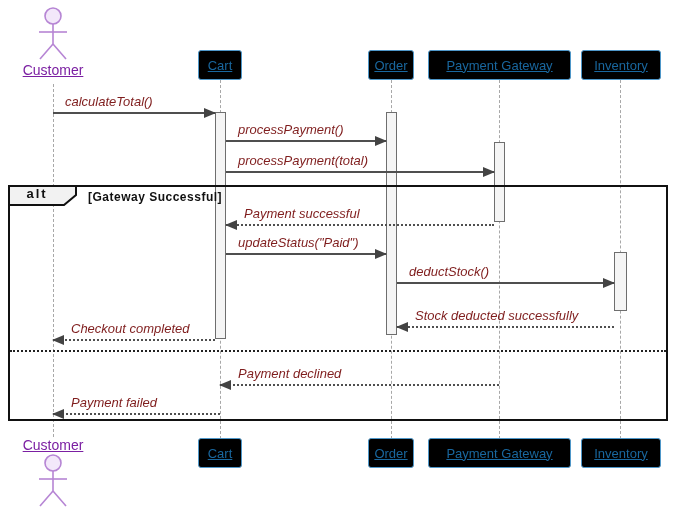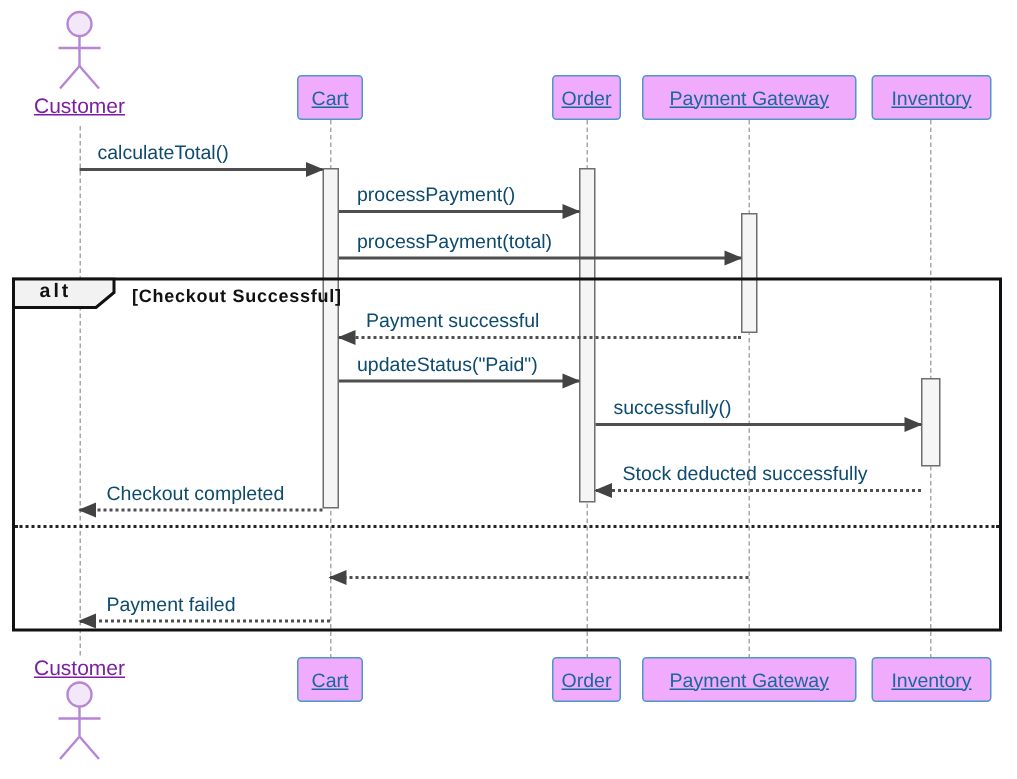--- a/index.html
+++ b/index.html
@@ -7,37 +7,37 @@
     position:relative;width:678px;height:519px;background:#ffffff;
     font-family:"Liberation Sans",sans-serif;overflow:hidden;
   }
   
   .lifeline{position:absolute;width:0;border-left:1px dashed #a8a8a8;z-index:1;}
   
   .activation{position:absolute;width:11px;background:#f5f5f5;border:1px solid #6e6e6e;box-sizing:border-box;z-index:2;}
   
   .pbox{
     position:absolute;height:30px;box-sizing:border-box;z-index:5;
-    background:#f0abfc;border:1px solid #4e97c9;border-radius:3px;
+    background:#000000;border:1px solid #4e97c9;border-radius:3px;
     display:flex;align-items:center;justify-content:center;
   }
   .pbox a, .plink{
     color:#19679e;font-size:13px;text-decoration:underline;cursor:pointer;
   }
   
   .actor-label{
     position:absolute;width:110px;text-align:center;z-index:5;
     color:#7b1fa2;font-size:14px;text-decoration:underline;cursor:pointer;
   }
   .actor-figure{position:absolute;z-index:5;}
   
   .msg{position:absolute;z-index:4;}
   .msg-label{
-    display:block;height:16px;line-height:16px;font-size:13px;color:#0c4a6e;
-    padding-left:12px;white-space:nowrap;
+    display:block;height:16px;line-height:16px;font-size:13px;color:#7f1d1d;
+    padding-left:12px;white-space:nowrap;font-style:italic;
   }
   .dir-left .msg-label{padding-left:18px;}
   .msg-line{position:absolute;left:0;right:0;top:18px;border-top:2px solid #4f4f4f;}
   .msg.dotted .msg-line{border-top:2px dotted #4f4f4f;}
   .head{position:absolute;top:14px;width:0;height:0;}
   .dir-right .head{right:-1px;border-left:12px solid #434343;border-top:5px solid transparent;border-bottom:5px solid transparent;}
   .dir-left .head{left:-1px;border-right:12px solid #434343;border-top:5px solid transparent;border-bottom:5px solid transparent;}
   
   .frame{position:absolute;left:8px;top:185px;width:660px;height:236px;border:2px solid #111;box-sizing:border-box;z-index:3;}
   .frame-op{position:absolute;left:-2px;top:-2px;}
@@ -66,21 +66,21 @@
   <div class="activation" style="left:494px;top:142px;height:80px;"></div>
   <div class="activation" style="left:614px;top:252px;height:59px;width:13px;"></div>
 
   <div class="frame">
     <div class="frame-op">
       <svg width="70" height="21">
         <path d="M1,1 H68 V10 L56,20 H1 Z" fill="#f2f2f2" stroke="#111" stroke-width="2"></path>
       </svg>
       <span class="frame-op-text">alt</span>
     </div>
-    <span class="guard guard-1">[Checkout Successful]</span>
+    <span class="guard guard-1">[Gateway Successful]</span>
     <div class="divider"></div>
   </div>
 
   <div class="msg solid dir-right" style="left:53px;top:94px;width:162px;height:24px;">
     <span class="msg-label">calculateTotal()</span>
     <div class="msg-line"></div>
     <div class="head"></div>
   </div>
 
   <div class="msg solid dir-right" style="left:226px;top:122px;width:160px;height:24px;">
@@ -101,38 +101,39 @@
     <div class="head"></div>
   </div>
 
   <div class="msg solid dir-right" style="left:226px;top:235px;width:160px;height:24px;">
     <span class="msg-label">updateStatus("Paid")</span>
     <div class="msg-line"></div>
     <div class="head"></div>
   </div>
 
   <div class="msg solid dir-right" style="left:397px;top:264px;width:217px;height:24px;">
-    <span class="msg-label">successfully()</span>
+    <span class="msg-label">deductStock()</span>
     <div class="msg-line"></div>
     <div class="head"></div>
   </div>
 
   <div class="msg dotted dir-left" style="left:397px;top:292px;width:217px;height:24px;margin-top:16px;">
     <span class="msg-label">Stock deducted successfully</span>
     <div class="msg-line"></div>
     <div class="head"></div>
   </div>
 
   <div class="msg dotted dir-left" style="left:53px;top:321px;width:162px;height:24px;">
     <span class="msg-label">Checkout completed</span>
     <div class="msg-line"></div>
     <div class="head"></div>
   </div>
 
   <div class="msg dotted dir-left" style="left:220px;top:366px;width:279px;height:24px;">
+    <span class="msg-label">Payment declined</span>
     <div class="msg-line"></div>
     <div class="head"></div>
   </div>
 
   <div class="msg dotted dir-left" style="left:53px;top:395px;width:167px;height:24px;">
     <span class="msg-label">Payment failed</span>
     <div class="msg-line"></div>
     <div class="head"></div>
   </div>
 

